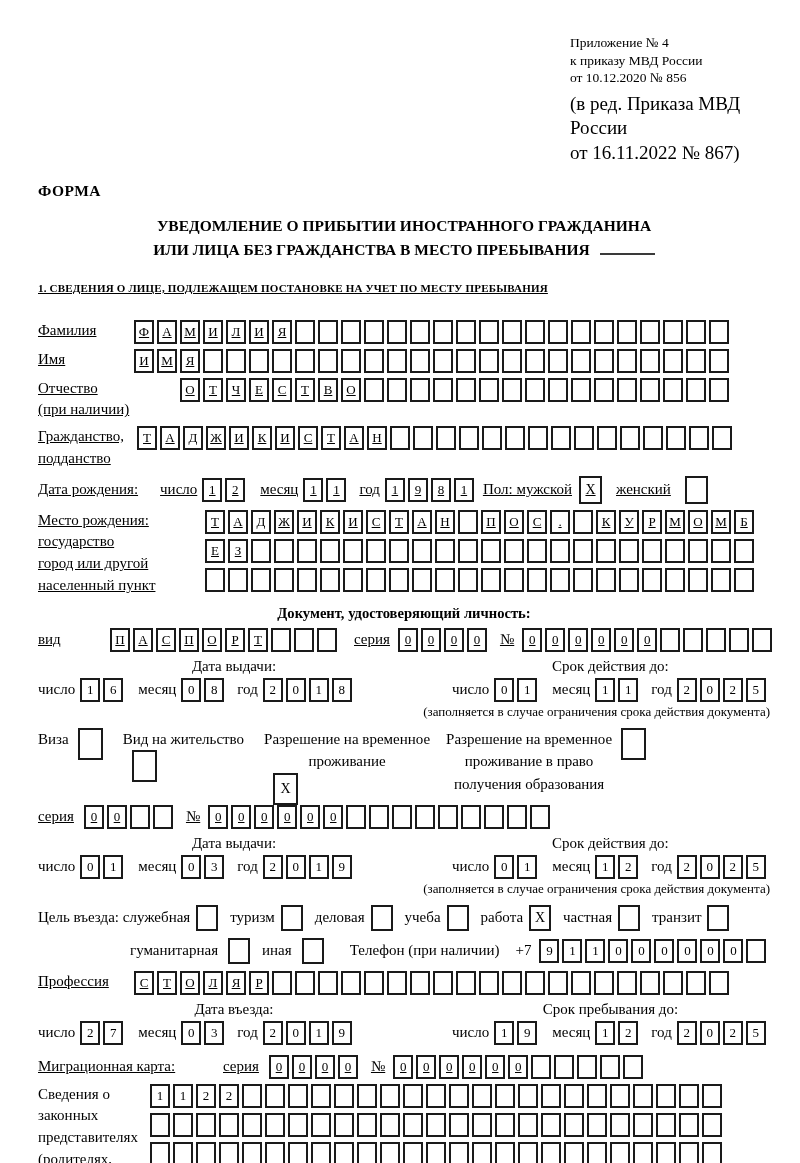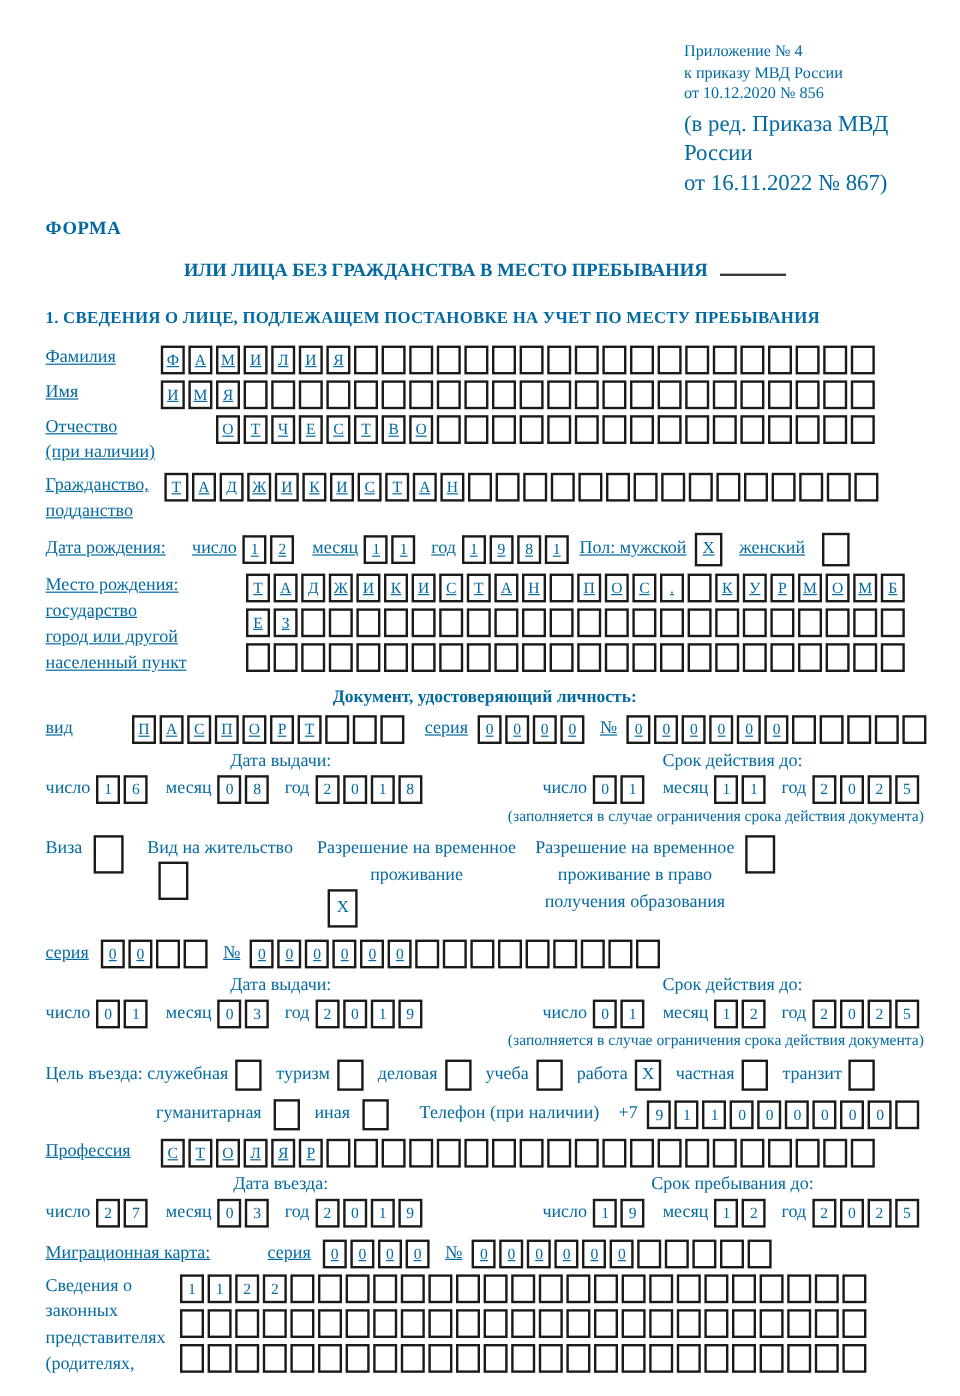--- a/index.html
+++ b/index.html
@@ -1,25 +1,25 @@
 <!DOCTYPE html>
 <html><head>
 <meta charset="utf-8">
 <style>
   html,body{margin:0;padding:0;background:#fff;}
-  .page{position:relative;width:800px;height:1163px;background:#fff;color:#0369a1;
+  .page{position:relative;width:800px;height:1163px;background:#fff;color:#000000;
         font-family:"Liberation Serif",serif;box-sizing:border-box;
         padding:34px 30px 0 38px;overflow:hidden;}
   
   .hdr{margin-left:auto;width:200px;font-size:13.5px;line-height:1.3;}
   .hdr-note{margin-top:5px;font-size:19px;}
   .forma{font-weight:bold;font-size:15.5px;margin-top:16px;letter-spacing:.5px;}
   .title{text-align:center;font-weight:bold;font-size:15.5px;margin-top:14px;line-height:1.55;}
   .blank{display:inline-block;width:55px;border-bottom:2px solid #3a3a3a;margin-left:10px;}
-  .sec-h{font-weight:bold;font-size:14px;margin-top:20px;margin-bottom:14px;letter-spacing:.2px;}
+  .sec-h{font-weight:bold;font-size:11px;margin-top:20px;margin-bottom:26px;letter-spacing:.2px;text-decoration:underline;}
   
   .row{display:flex;align-items:flex-start;margin-bottom:5px;font-size:15px;text-decoration:underline;}
   .row.vcenter{align-items:center;}
   .lbl{flex:none;line-height:1.45;}
   .w96{width:96px;} .w142{width:142px;} .w100{width:99px;} .w167{width:167px;}
   .w112{width:112px;} .w150{width:150px;} .w72{width:72px;}
   .cells{display:flex;flex:none;}
   .cell{flex:none;width:16px;height:20px;border:2px solid #1a1a1a;margin-right:3px;
         display:flex;align-items:center;justify-content:center;font-size:13px;}
   .checkbox{flex:none;width:19px;height:24px;border:2px solid #1a1a1a;
@@ -35,21 +35,21 @@
   .dgroup{flex:none;}
   .dg-left{width:392px;}
   .dg-right{padding-left:22px;}
   .dg-head{text-align:center;margin-bottom:3px;}
   .dg-line{display:flex;align-items:center;}
   .dlbl{margin-right:5px;}
   .mlA{margin-left:12px;} .mlB{margin-left:10px;}
   .note{font-size:13px;text-align:right;margin:1px 0 8px 0;}
   
   .intro{font-size:15px;line-height:1.55;margin-top:4px;}
-  .opts{display:flex;align-items:flex-start;margin-top:8px;margin-bottom:10px;font-size:15px;}
+  .opts{display:flex;align-items:flex-start;margin-top:8px;font-size:15px;}
   .opt{display:flex;align-items:flex-start;}
   .opt-label{text-align:center;line-height:1.5;}
   .opt .checkbox{margin-left:9px;}
   .gap1{margin-left:16px;} .gap2{margin-left:20px;flex-direction:column;}
   
   .purpose{display:flex;align-items:center;font-size:15px;margin-bottom:7px;flex-wrap:nowrap;}
   .purpose .checkbox{margin-left:6px;}
   .p-item{margin-left:12px;display:flex;align-items:center;}
   .indent92{margin-left:92px;}
   .phone-pre{margin:0 8px 0 16px;}
@@ -69,20 +69,21 @@
     <div>от 10.12.2020 № 856</div>
     <div class="hdr-note">
       <div>(в ред. Приказа МВД России</div>
       <div>от 16.11.2022 № 867)</div>
     </div>
   </div>
 
   <div class="forma">ФОРМА</div>
 
   <div class="title">
+    <div>УВЕДОМЛЕНИЕ О ПРИБЫТИИ ИНОСТРАННОГО ГРАЖДАНИНА</div>
     <div>
       <span>ИЛИ ЛИЦА БЕЗ ГРАЖДАНСТВА В МЕСТО ПРЕБЫВАНИЯ</span><span class="blank"></span>
     </div>
   </div>
 
   <div class="sec-h">1. СВЕДЕНИЯ О ЛИЦЕ, ПОДЛЕЖАЩЕМ ПОСТАНОВКЕ НА УЧЕТ ПО МЕСТУ ПРЕБЫВАНИЯ</div>
 
   <div class="row">
     <div class="lbl w96">Фамилия</div>
     <div class="cells">

